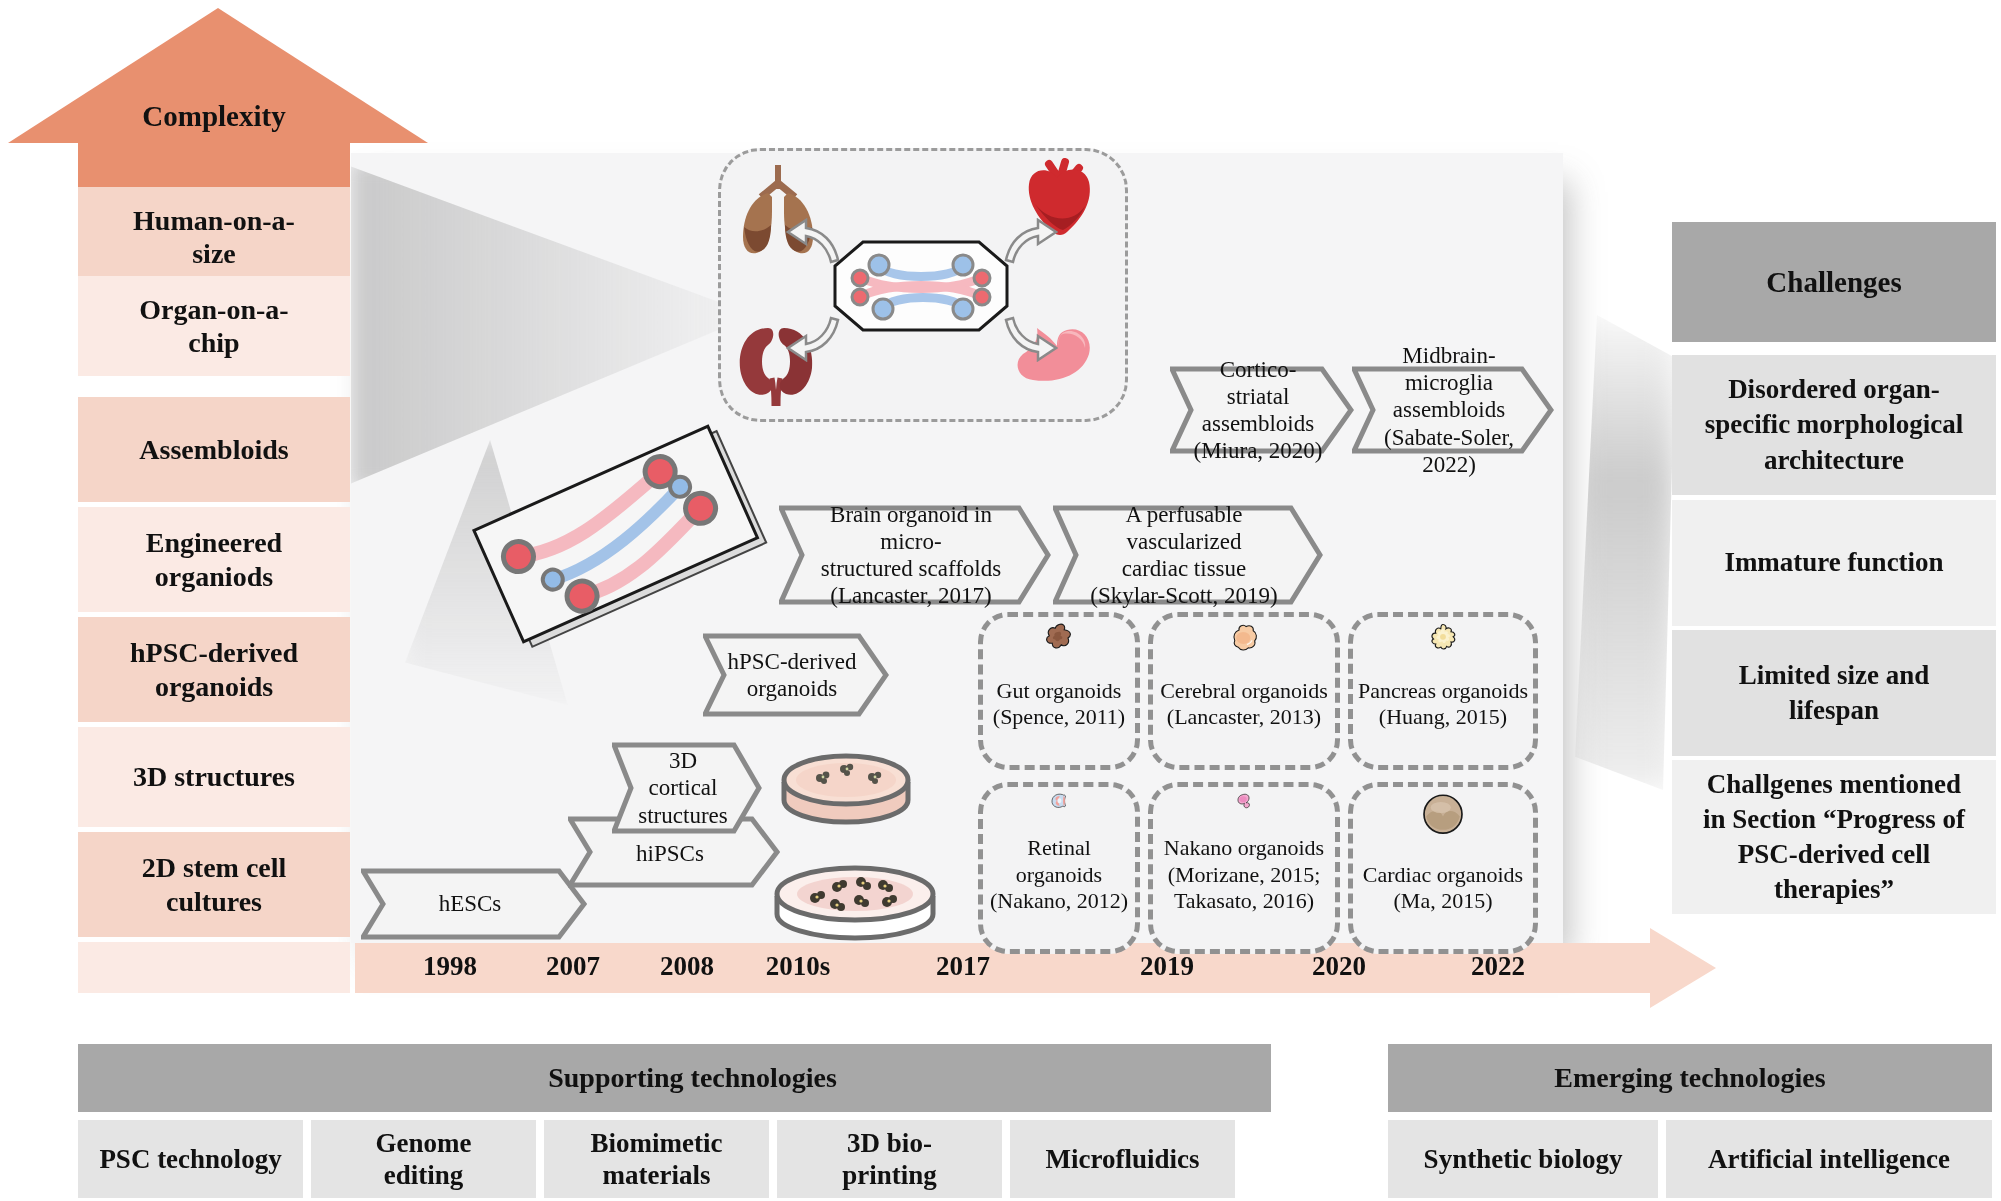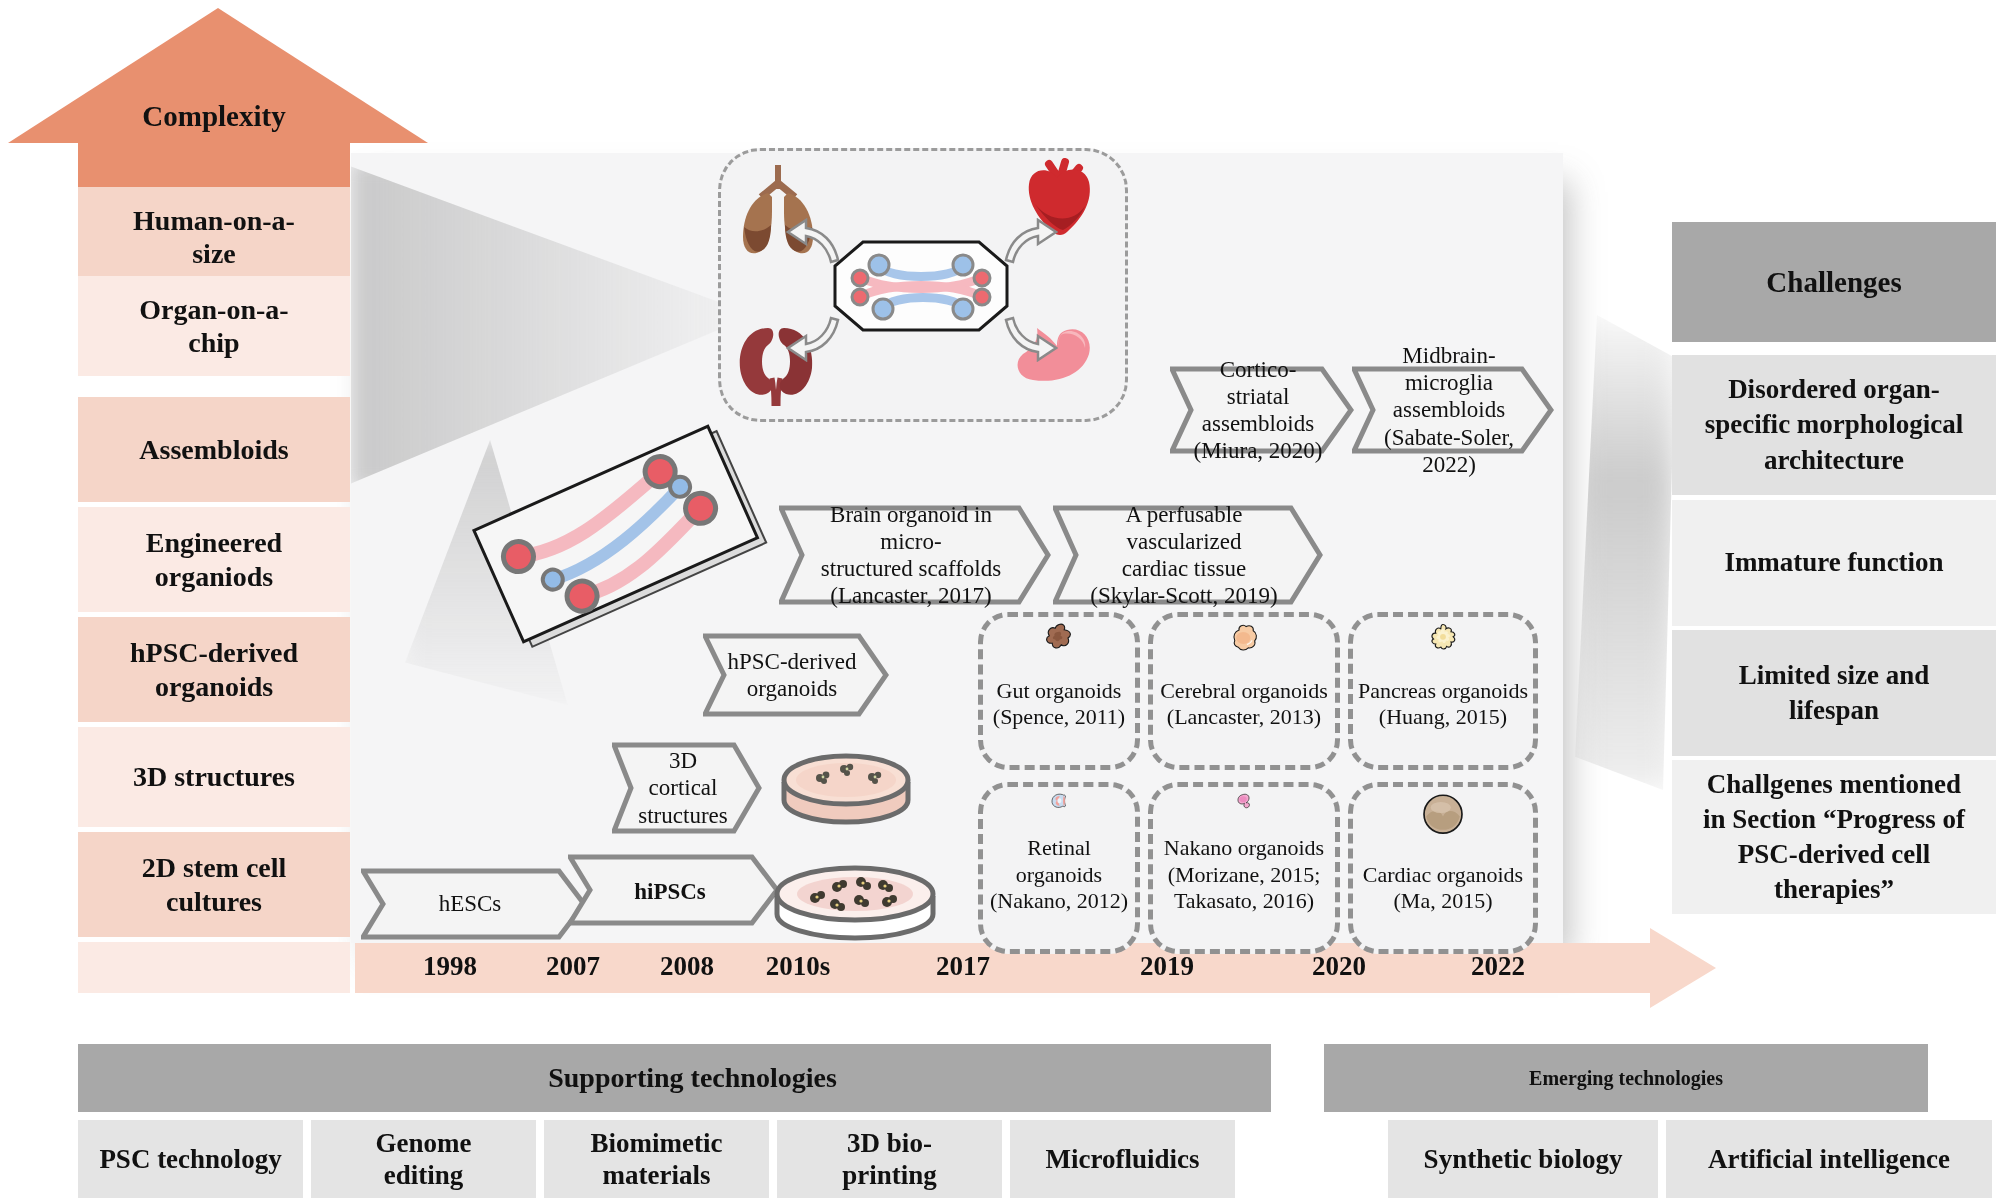--- a/index.html
+++ b/index.html
@@ -146,21 +146,21 @@
       <circle cx="242" cy="122" r="10" fill="#93BBE6" stroke="#777" stroke-width="4"></circle>
     </g>
   </svg>
 
   <div class="banner" style="left:361px;top:868px;width:226px;height:72px;">
     <svg width="226" height="72">
         <polygon points="2,3 198,3 223,36 198,69 2,69 22,36" fill="#F4F4F4" stroke="#8a8a8a" stroke-width="5"></polygon>
       </svg>
     <div class="blabel">hESCs</div>
   </div>
-  <div class="banner" style="left:568px;top:854px;width:212px;height:75px;font-weight:bold;">
+  <div class="banner" style="left:568px;top:816px;width:212px;height:75px;">
     <svg width="212" height="72">
         <polygon points="2,3 184,3 209,36 184,69 2,69 22,36" fill="#F4F4F4" stroke="#8a8a8a" stroke-width="5"></polygon>
       </svg>
     <div class="blabel">hiPSCs</div>
   </div>
   <div class="banner" style="left:612px;top:742px;width:150px;height:92px;">
     <svg width="150" height="92">
         <polygon points="2,3 122,3 147,46 122,89 2,89 19,46" fill="#F4F4F4" stroke="#8a8a8a" stroke-width="5"></polygon>
       </svg>
     <div class="blabel">3D cortical
@@ -340,17 +340,17 @@
   <div class="hdr" style="left:78px;top:1044px;width:1157px;height:68px;font-size:28px;padding-left:36px;">Supporting technologies</div>
   <div class="cell" style="left:78px;top:1120px;width:225px;height:78px;">PSC technology</div>
   <div class="cell" style="left:311px;top:1120px;width:225px;height:78px;">Genome
 editing</div>
   <div class="cell" style="left:544px;top:1120px;width:225px;height:78px;">Biomimetic
 materials</div>
   <div class="cell" style="left:777px;top:1120px;width:225px;height:78px;">3D bio-
 printing</div>
   <div class="cell" style="left:1010px;top:1120px;width:225px;height:78px;">Microfluidics</div>
 
-  <div class="hdr" style="left:1324px;top:1044px;width:604px;height:68px;font-size:20px;">Emerging technologies</div>
+  <div class="hdr" style="left:1388px;top:1044px;width:604px;height:68px;font-size:28px;">Emerging technologies</div>
   <div class="cell" style="left:1388px;top:1120px;width:270px;height:78px;">Synthetic biology</div>
   <div class="cell" style="left:1666px;top:1120px;width:326px;height:78px;">Artificial intelligence</div>
 
 </div>
 
 </body></html>

